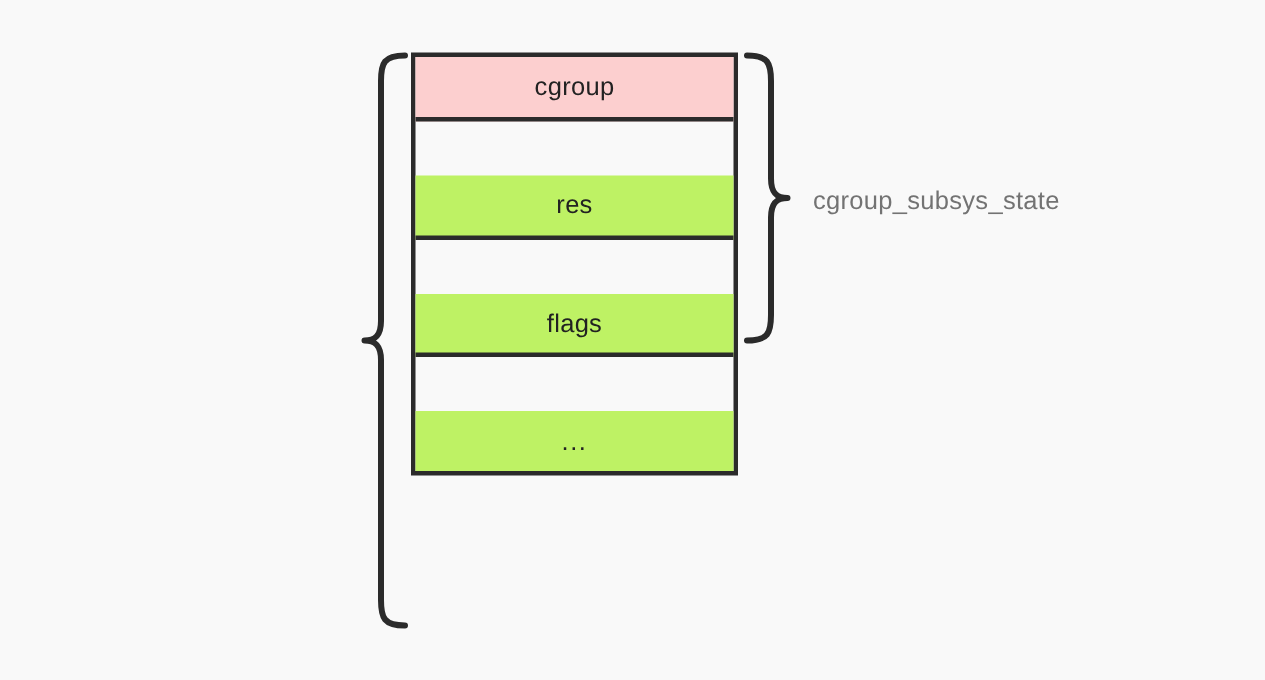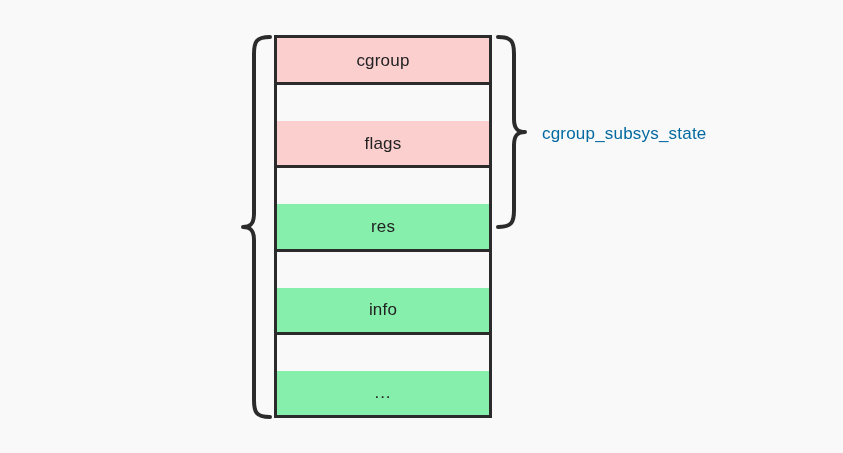--- a/index.html
+++ b/index.html
@@ -17,41 +17,41 @@
     position: relative;
     width: 843px;
     height: 453px;
   }
   
   #struct-column {
     position: absolute;
     left: 274px;
     top: 35px;
     width: 218px;
-    height: 383px;
+    height: 282px;
     border: 3px solid #2b2b2b;
     box-sizing: border-box;
     display: flex;
     flex-direction: column;
     gap: 36px;
   }
   .field-row {
     flex: 1 1 0;
     display: flex;
     align-items: center;
     justify-content: center;
     border-bottom: 3px solid #2b2b2b;
     box-sizing: border-box;
     min-height: 0;
   }
   .field-row:last-child {
     border-bottom: none;
   }
   .field-row.pink  { background: #fccfcf; }
-  .field-row.blue  { background: #86efac; }
+  .field-row.blue  { background: #bef264; }
   .field-label {
     font-size: 17px;
     color: #222222;
     letter-spacing: 0.2px;
     line-height: 1;
     white-space: nowrap;
   }
   .field-label.ellipsis {
     font-size: 17px;
     letter-spacing: 1px;
@@ -71,21 +71,21 @@
     left: 492px;
     top: 30px;
     width: 44px;
     height: 204px;
   }
 
   
   .group-label {
     position: absolute;
     font-size: 17px;
-    color: #0369a1;
+    color: #737373;
     white-space: nowrap;
     line-height: 1;
     letter-spacing: 0.2px;
   }
   #label-mem-cgroup {
     left: 78px;
     top: 221px;
   }
   #label-css {
     left: 542px;
@@ -117,30 +117,27 @@
              C 22 192, 20 197, 6 197" fill="none" stroke="#2b2b2b" stroke-width="4" stroke-linecap="round" stroke-linejoin="round"></path>
   </svg>
 
   <div id="struct-column">
 
     <div class="field-row pink">
       <span class="field-label">cgroup</span>
     </div>
 
 
-    <div class="field-row pink">
-      <span class="field-label">flags</span>
-    </div>
 
     <div class="field-row blue">
       <span class="field-label">res</span>
     </div>
 
     <div class="field-row blue">
-      <span class="field-label">info</span>
+      <span class="field-label">flags</span>
     </div>
 
     <div class="field-row blue">
       <span class="field-label ellipsis">...</span>
     </div>
 
   </div>
 
 
   <div class="group-label" id="label-css">cgroup_subsys_state</div>

